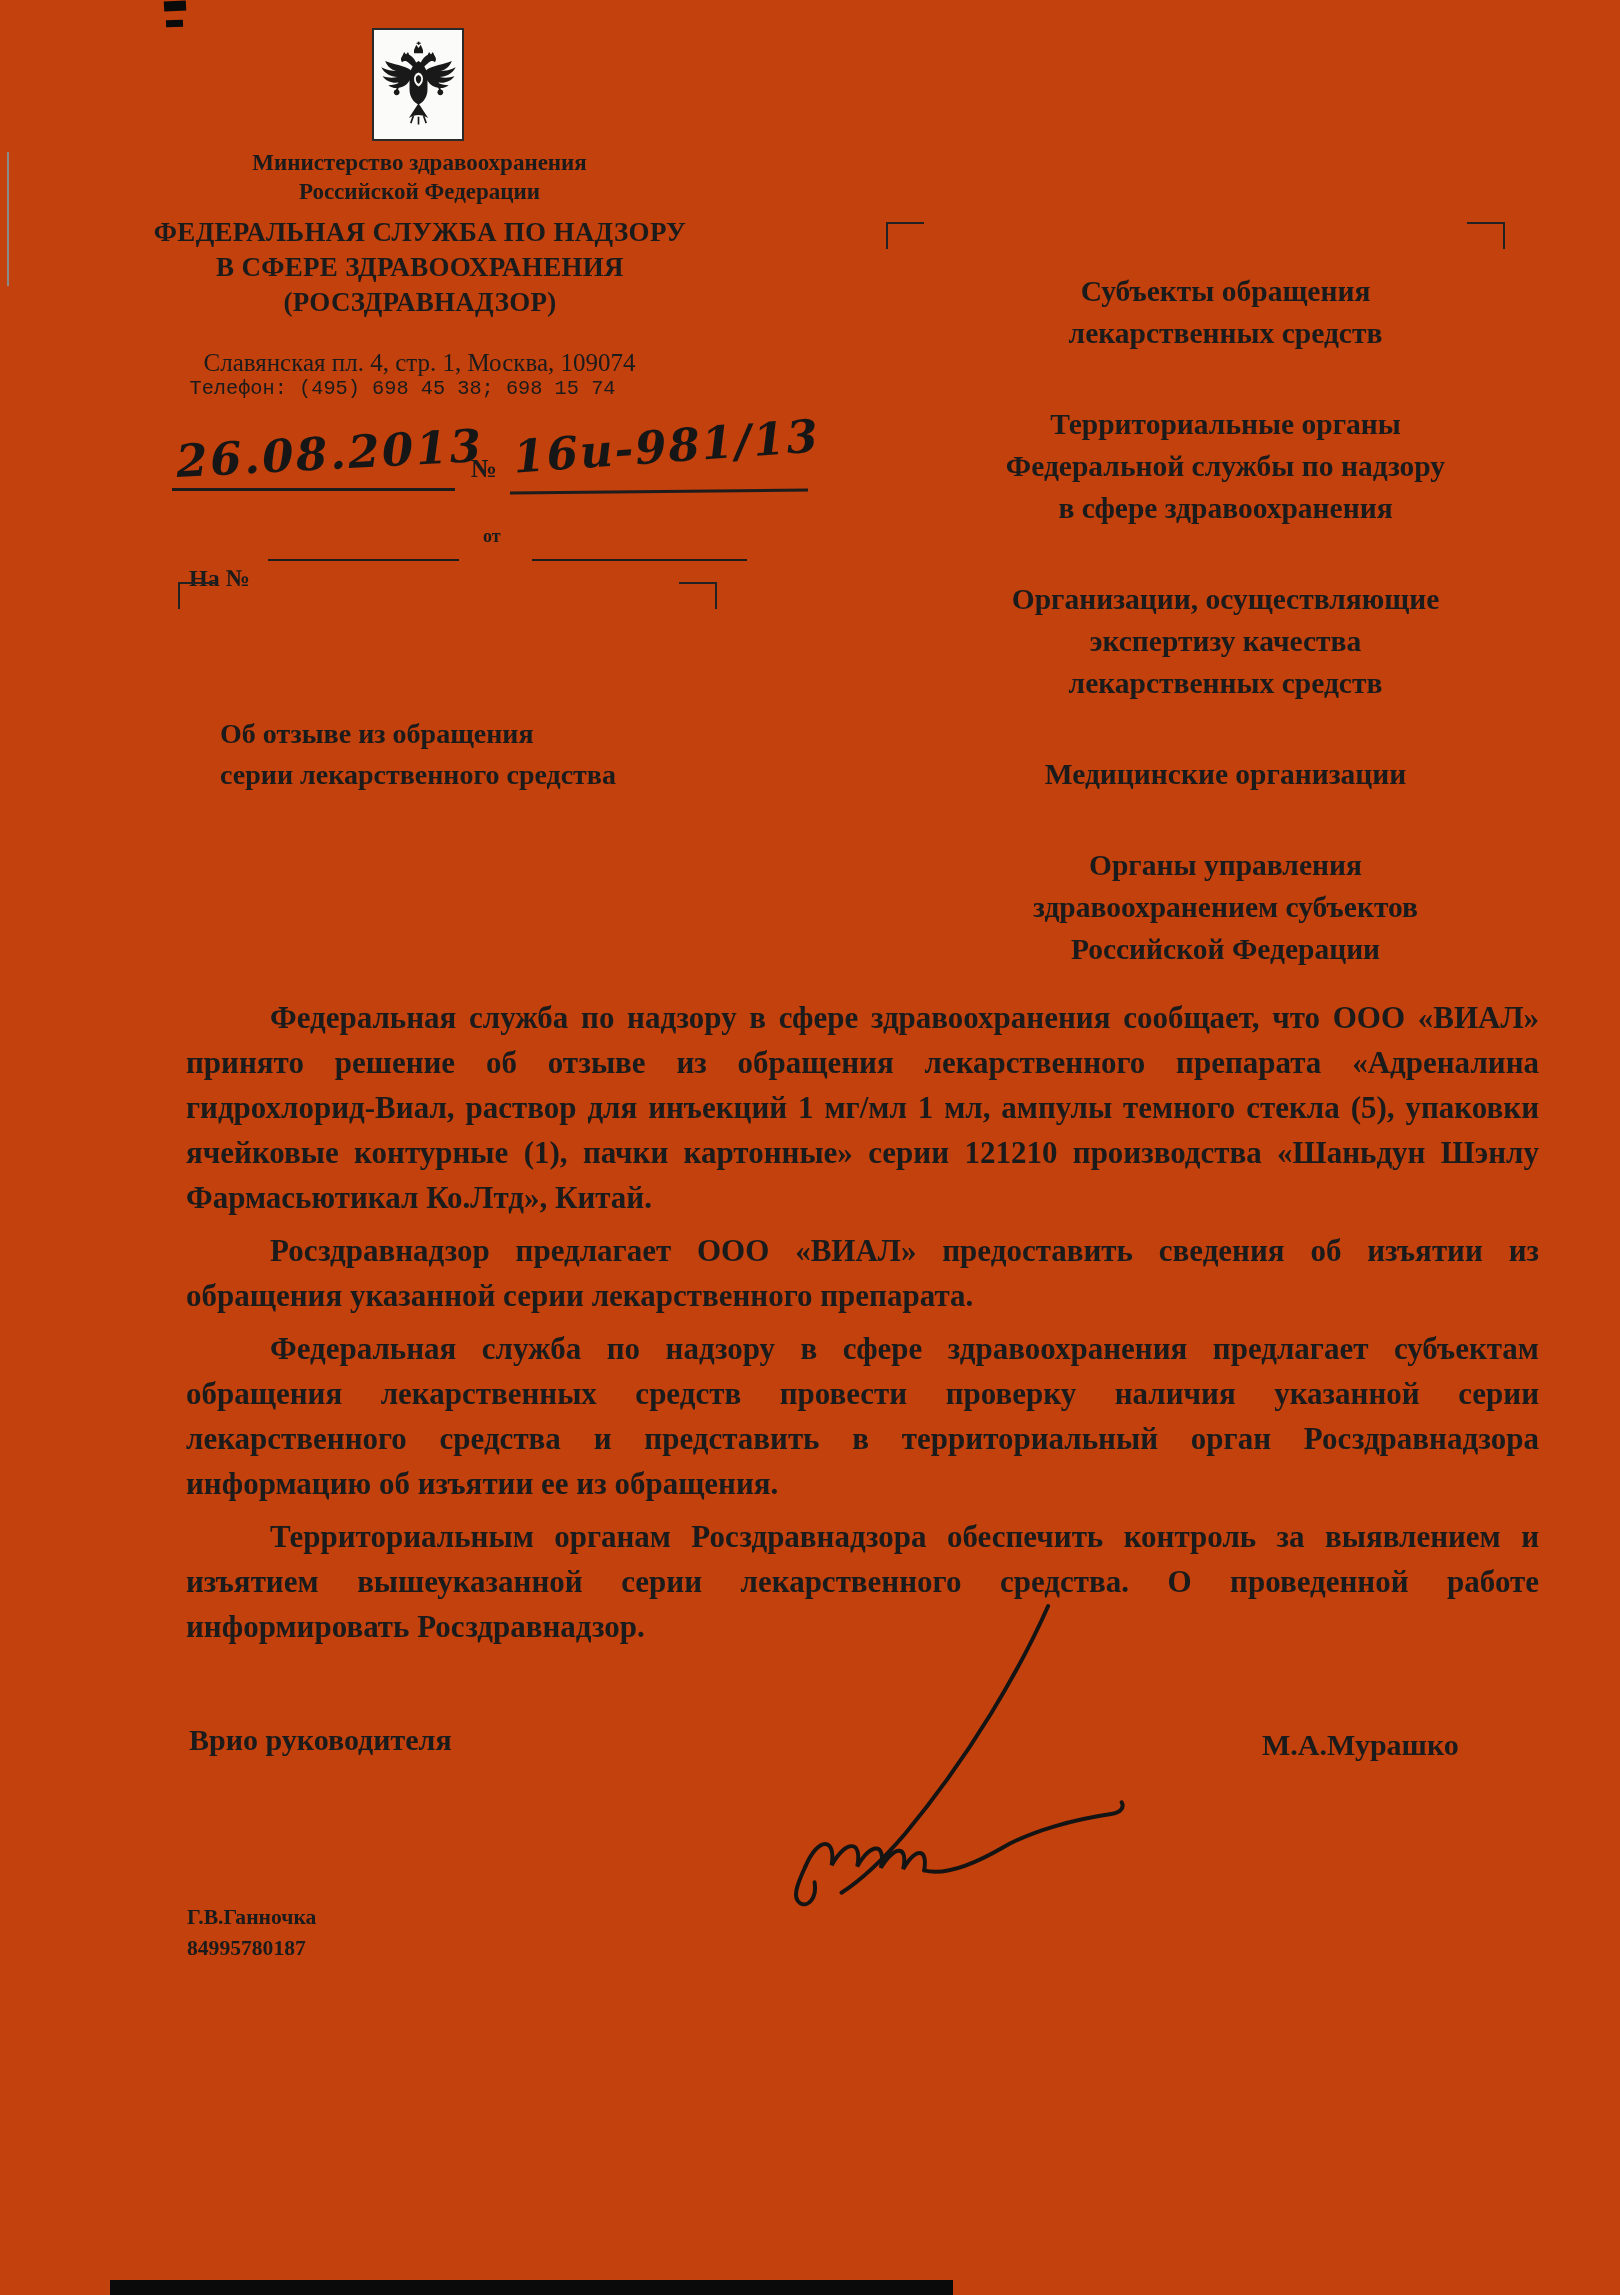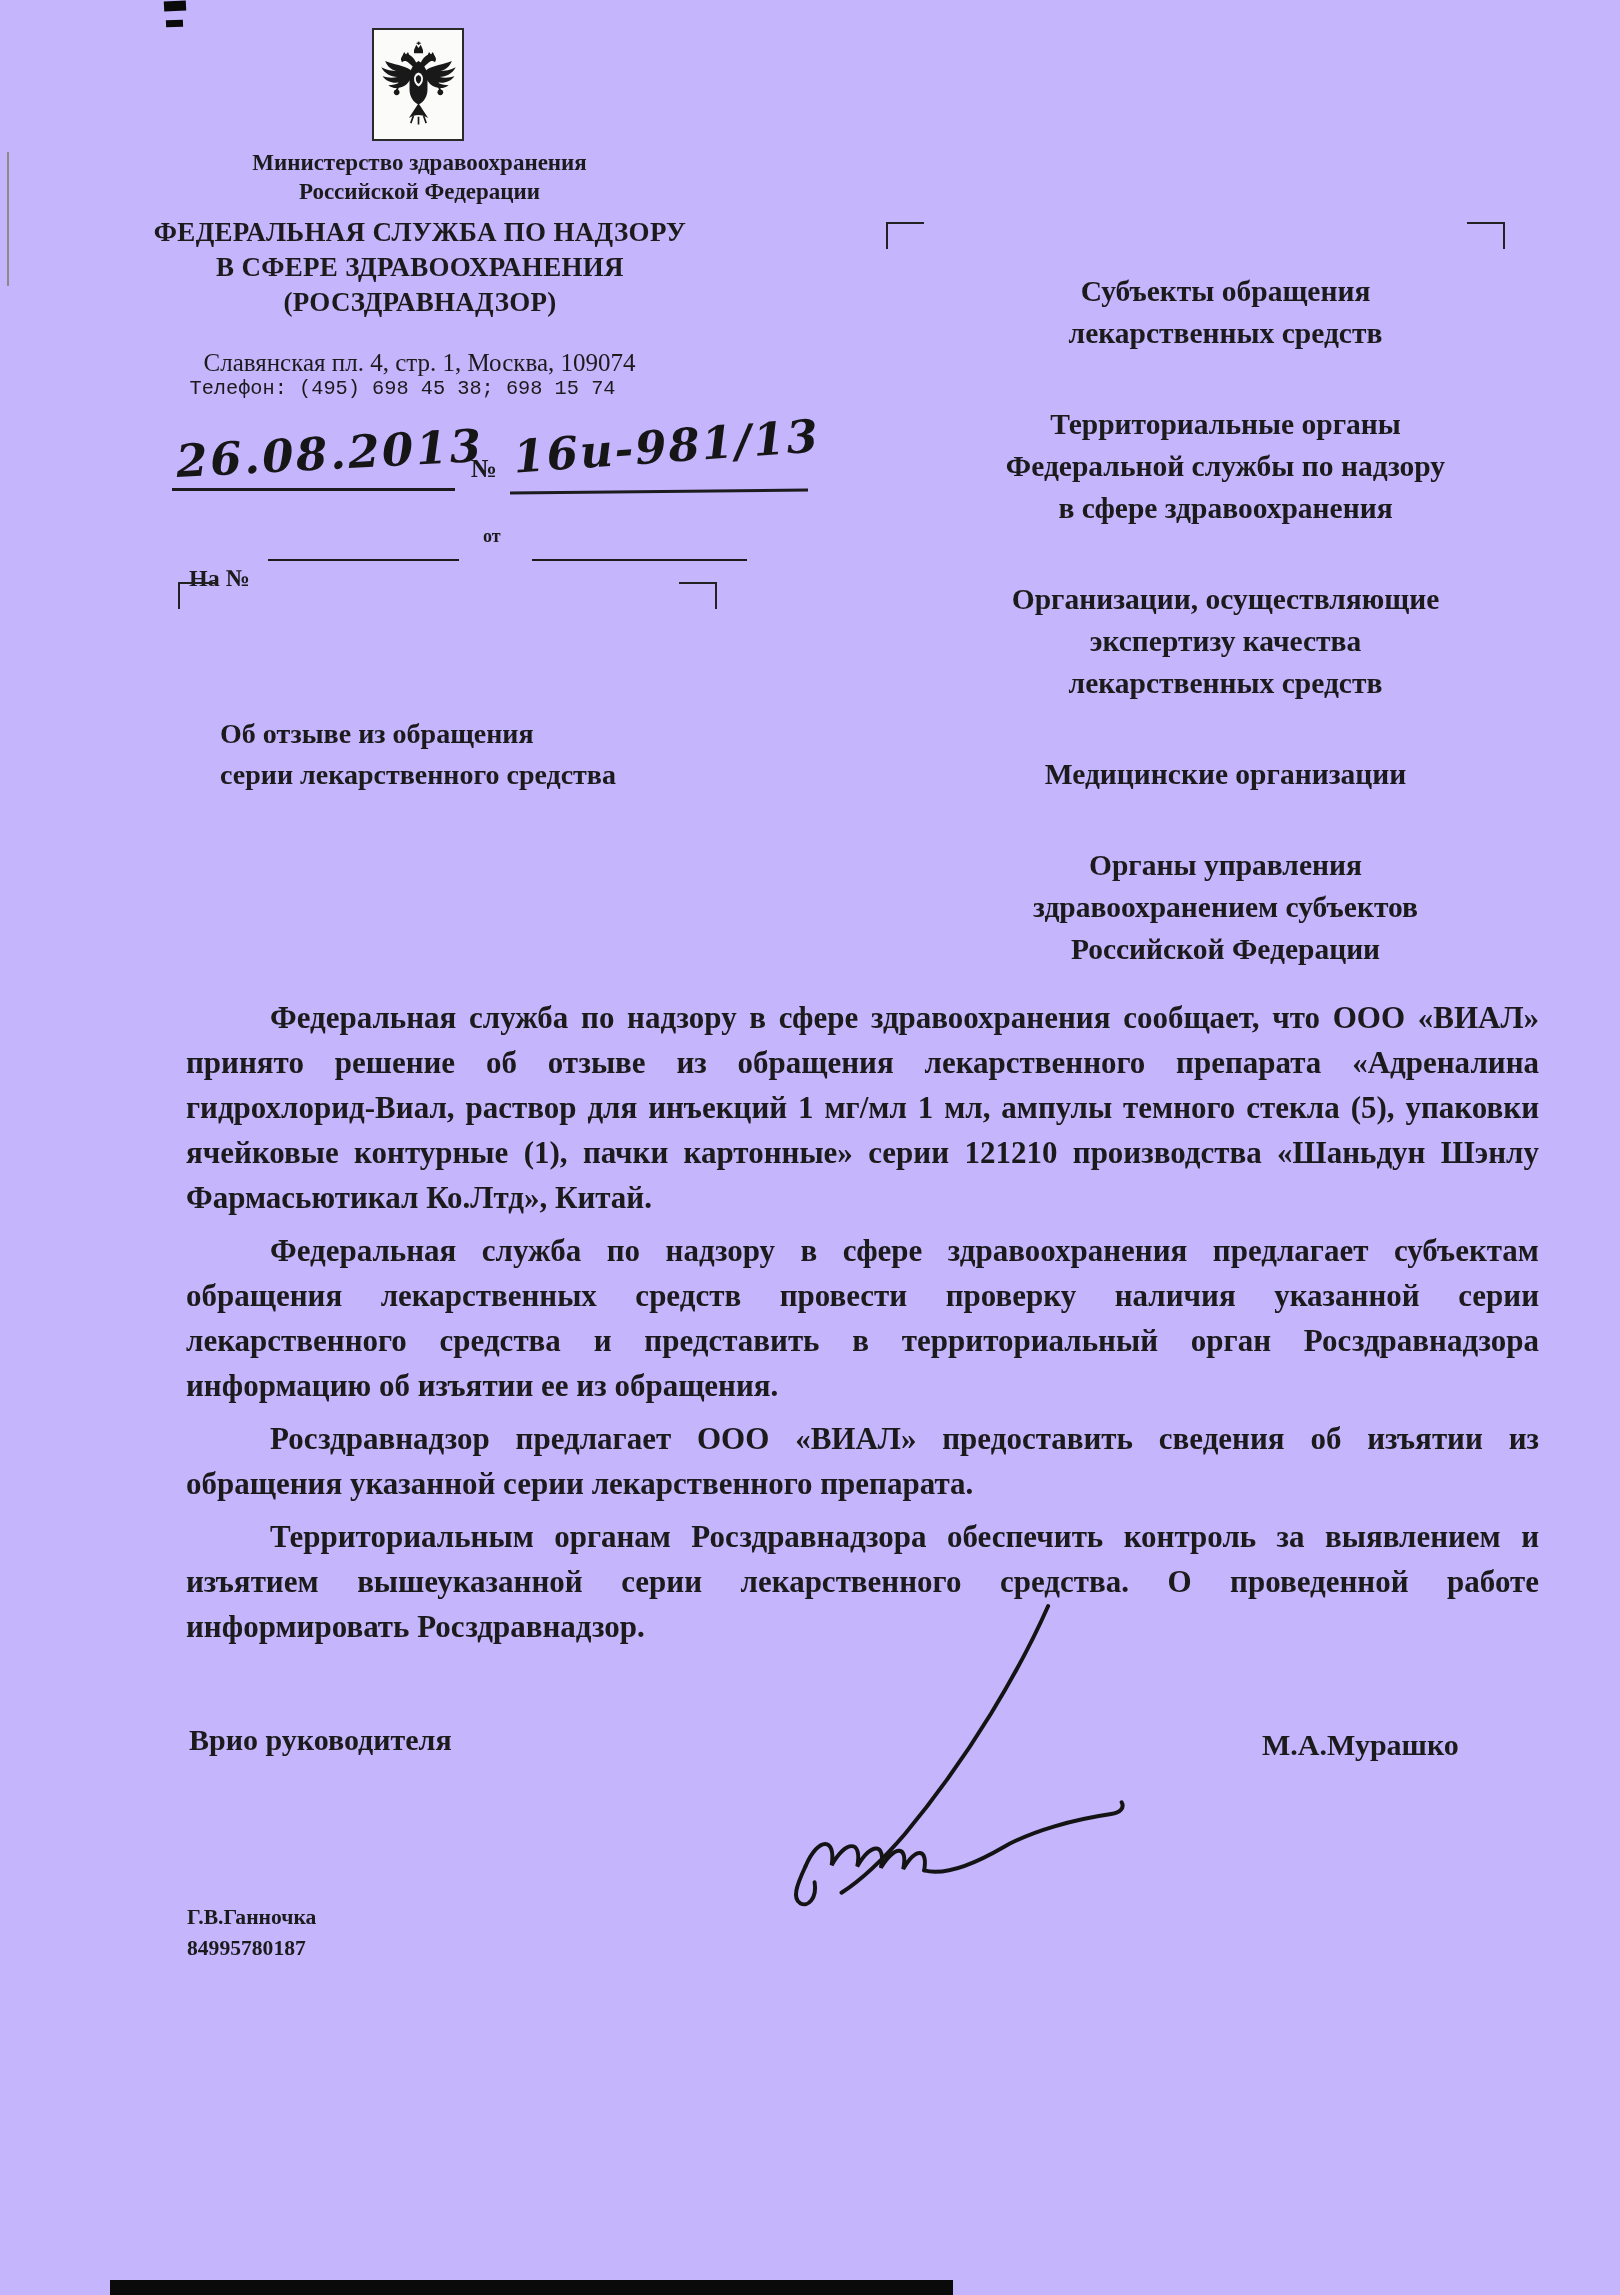--- a/index.html
+++ b/index.html
@@ -1,21 +1,21 @@
 <!DOCTYPE html>
 <html lang="ru" style="font-size:10.5px"><head>
 <meta charset="utf-8">
 <title>Росздравнадзор — письмо</title>
 <style>
   html,body { margin:0; padding:0; background:#e8e8e6; }
   .page {
     position:relative;
     width:1620px; height:2295px;
     margin:0 auto;
-    background:#c4b5fd;
+    background:#c2410c;
     color:#1b1b1b;
     font-family:"Liberation Serif","DejaVu Serif",serif;
     overflow:hidden;
   }
   .abs { position:absolute; }
   .pre { white-space:pre-line; }
   .center { text-align:center; }
 
   
   .artifact { background:#0a0a0a; position:absolute; }
@@ -184,22 +184,22 @@
     <div class="recipient pre">Органы управления
 здравоохранением субъектов
 Российской Федерации</div>
   </div>
 
   <div class="abs subject pre">Об отзыве из обращения
 серии лекарственного средства</div>
 
   <div class="abs body-text">
     <p>Федеральная служба по надзору в сфере здравоохранения сообщает, что ООО «ВИАЛ» принято решение об отзыве из обращения лекарственного препарата «Адреналина гидрохлорид-Виал, раствор для инъекций 1 мг/мл 1 мл, ампулы темного стекла (5), упаковки ячейковые контурные (1), пачки картонные» серии 121210 производства «Шаньдун Шэнлу Фармасьютикал Ко.Лтд», Китай.</p>
+    <p>Росздравнадзор предлагает ООО «ВИАЛ» предоставить сведения об изъятии из обращения указанной серии лекарственного препарата.</p>
     <p>Федеральная служба по надзору в сфере здравоохранения предлагает субъектам обращения лекарственных средств провести проверку наличия указанной серии лекарственного средства и представить в территориальный орган Росздравнадзора информацию об изъятии ее из обращения.</p>
-    <p>Росздравнадзор предлагает ООО «ВИАЛ» предоставить сведения об изъятии из обращения указанной серии лекарственного препарата.</p>
     <p>Территориальным органам Росздравнадзора обеспечить контроль за выявлением и изъятием вышеуказанной серии лекарственного средства. О проведенной работе информировать Росздравнадзор.</p>
   </div>
 
   <div class="abs sig-label">Врио руководителя</div>
   <svg class="abs signature-svg" viewBox="0 0 660 515" aria-hidden="true">
     <g fill="none" stroke="#141414" stroke-width="6" stroke-linecap="round">
       <path d="M520 35 C 478 130, 402 262, 302 382 C 272 417, 236 452, 205 472"></path>
       <path d="M150 432 C 170 385, 197 388, 190 430 C 213 390, 237 392, 229 432 C 251 394, 273 396, 265 434 C 287 398, 307 400, 299 436 C 319 402, 337 404, 331 438"></path>
       <path d="M331 438 C 361 446, 401 432, 451 403 C 496 377, 561 360, 616 352 C 629 350, 637 343, 632 334"></path>
       <path d="M150 432 C 136 462, 130 480, 142 488 C 154 495, 168 480, 164 456"></path>

